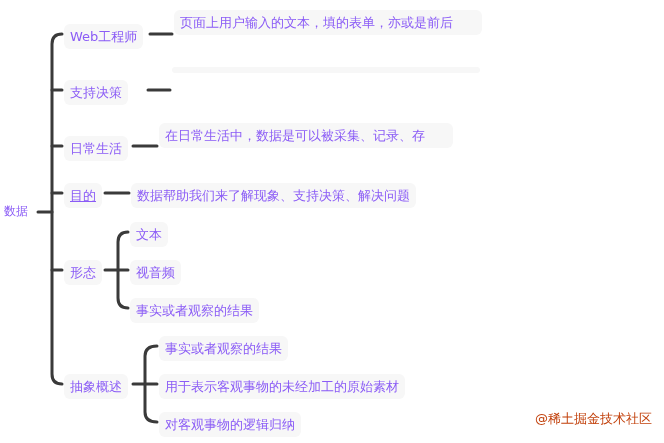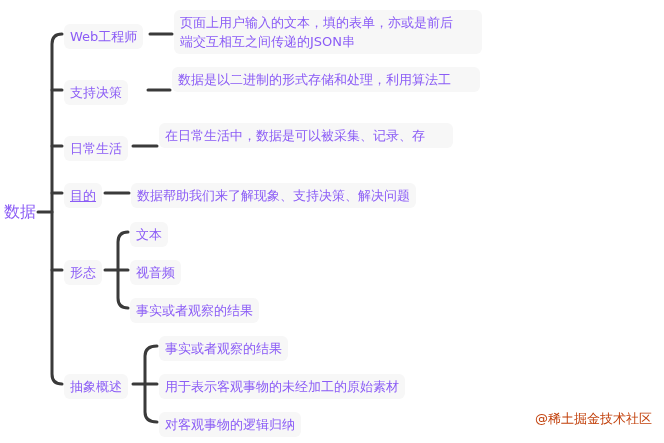--- a/index.html
+++ b/index.html
@@ -1,21 +1,21 @@
 <!DOCTYPE html>
 <html><head>
 <meta charset="utf-8">
 <style>
   html, body { margin: 0; padding: 0; background: #ffffff; }
   body { width: 664px; height: 443px; position: relative; overflow: hidden;
          font-family: "DejaVu Sans", "Liberation Sans", sans-serif; color: #333333; }
   .node { position: absolute; background: #f7f7f7; border-radius: 6px;
           font-size: 13px; line-height: 19px; padding: 3px 6px; white-space: nowrap; color: #8b5cf6; }
   .node.multi { white-space: normal; }
-  .root { background: transparent; padding: 0; font-size: 16px; }
+  .root { background: transparent; padding: 0; font-size: 12px; }
   svg.lines { position: absolute; left: 0; top: 0; }
   .watermark { position: absolute; right: 12px; top: 410px; font-size: 13px; color: #c2410c; }
 </style>
 </head>
 <body>
 
 <svg class="lines" width="664" height="443">
   <g stroke="#3a3a3a" stroke-width="3" fill="none" stroke-linecap="round">
 
     <path d="M38 212 L52 212"></path>
@@ -39,26 +39,24 @@
     <path d="M157 346 Q145 346 145 356 L145 412 Q145 422 157 422"></path>
     <path d="M145 384 L157 384"></path>
   </g>
 </svg>
 
 <div class="node root" style="left:4px; top:202px;">数据</div>
 
 <div class="node" style="left:64px; top:24px;">Web工程师</div>
 <div class="node multi" style="left:174px; top:10px; width:296px;">
   <div>页面上用户输入的文本，填的表单，亦或是前后</div>
-  <div>端交互相互之间传递的JSON串</div>
 </div>
 
 <div class="node" style="left:64px; top:80px;">支持决策</div>
 <div class="node multi" style="left:172px; top:67px; width:296px;">
-  <div>数据是以二进制的形式存储和处理，利用算法工</div>
 </div>
 
 <div class="node" style="left:64px; top:136px;">日常生活</div>
 <div class="node multi" style="left:159px; top:123px; width:282px;">
   <div>在日常生活中，数据是可以被采集、记录、存</div>
 </div>
 
 <div class="node" style="left:64px; top:183px;text-decoration:underline;">目的</div>
 <div class="node" style="left:131px; top:183px;">数据帮助我们来了解现象、支持决策、解决问题</div>
 

